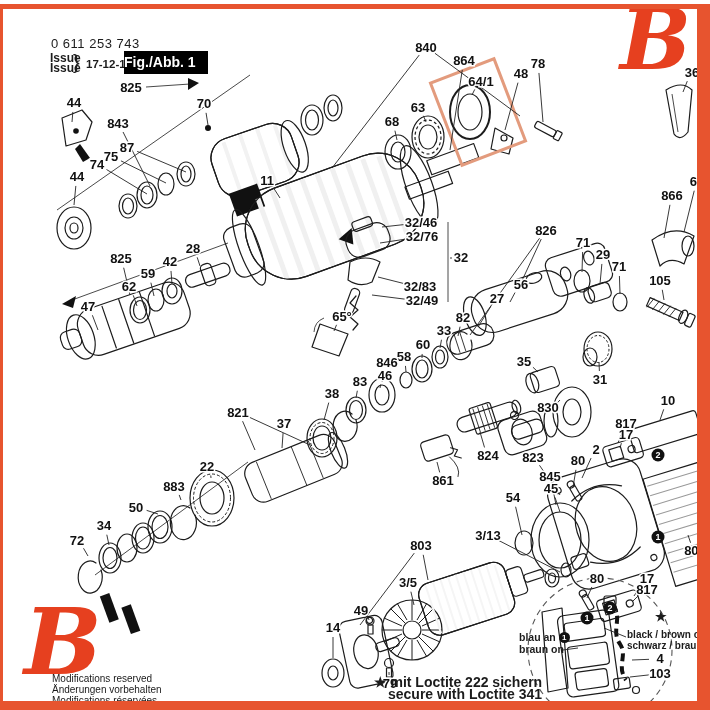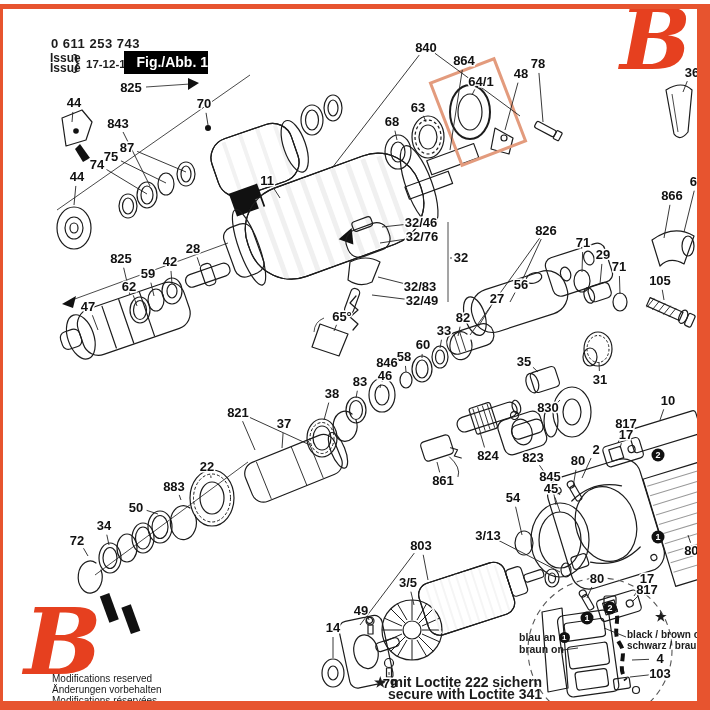--- a/index.html
+++ b/index.html
@@ -6,26 +6,26 @@
   #stage{position:relative;width:710px;height:710px;background:#fff;overflow:hidden;
          font-family:"Liberation Sans",sans-serif;color:#1c1c1c;}
   svg{position:absolute;left:0;top:0;}
   .ln{stroke:#1c1c1c;stroke-width:1.2;fill:none;stroke-linecap:round;stroke-linejoin:round;}
   .thin{stroke:#1c1c1c;stroke-width:0.8;fill:none;}
   .leader{stroke:#222;stroke-width:0.9;}
   .plabel{font:bold 13px "Liberation Sans",sans-serif;fill:#111;text-anchor:middle;
           paint-order:stroke;stroke:#fff;stroke-width:3px;}
   .mknum{font:bold 9px "Liberation Sans",sans-serif;fill:#fff;text-anchor:middle;}
   .htext{position:absolute;white-space:nowrap;}
-  #partnum{left:51px;top:36px;font-weight:bold;font-size:13px;letter-spacing:.5px;}
+  #partnum{left:51px;top:36px;font-weight:normal;font-size:13px;letter-spacing:.5px;}
   #issue-blk{left:50px;top:53px;font-size:12px;font-weight:bold;line-height:10px;}
   #brace{left:73px;top:51px;font-size:20px;font-weight:normal;}
   #issue-date{left:86px;top:58px;font-size:11.5px;font-weight:bold;}
   #figbox{left:124px;top:51px;width:84px;height:23px;background:#000;color:#fff;
-          font-weight:bold;font-size:14px;text-align:right;line-height:23px;}
+          font-weight:bold;font-size:14px;text-align:left;line-height:23px;}
   .blogo{position:absolute;font-family:"DejaVu Serif",serif;font-style:italic;font-weight:bold;
          line-height:1;user-select:none;}
   #blogo-tr{left:620px;top:-2px;font-size:84px;}
   #blogo-bl{left:24px;top:596px;font-size:92px;}
   #footer-notes{left:52px;top:673px;font-size:10px;font-weight:normal;line-height:11px;color:#1a1a1a;}
   #loctite{left:374px;top:676px;font-size:14px;font-weight:bold;line-height:12px;}
   #wire-blue{left:519px;top:632px;font-size:10.5px;font-weight:bold;line-height:11.5px;}
   #wire-dark{left:627px;top:629px;font-size:10px;font-weight:bold;line-height:11px;}
   #wire-star{left:655px;top:609px;font-size:13px;font-weight:bold;}
   .mkdot{display:inline-block;width:11px;height:11px;border-radius:50%;background:#111;color:#fff;

